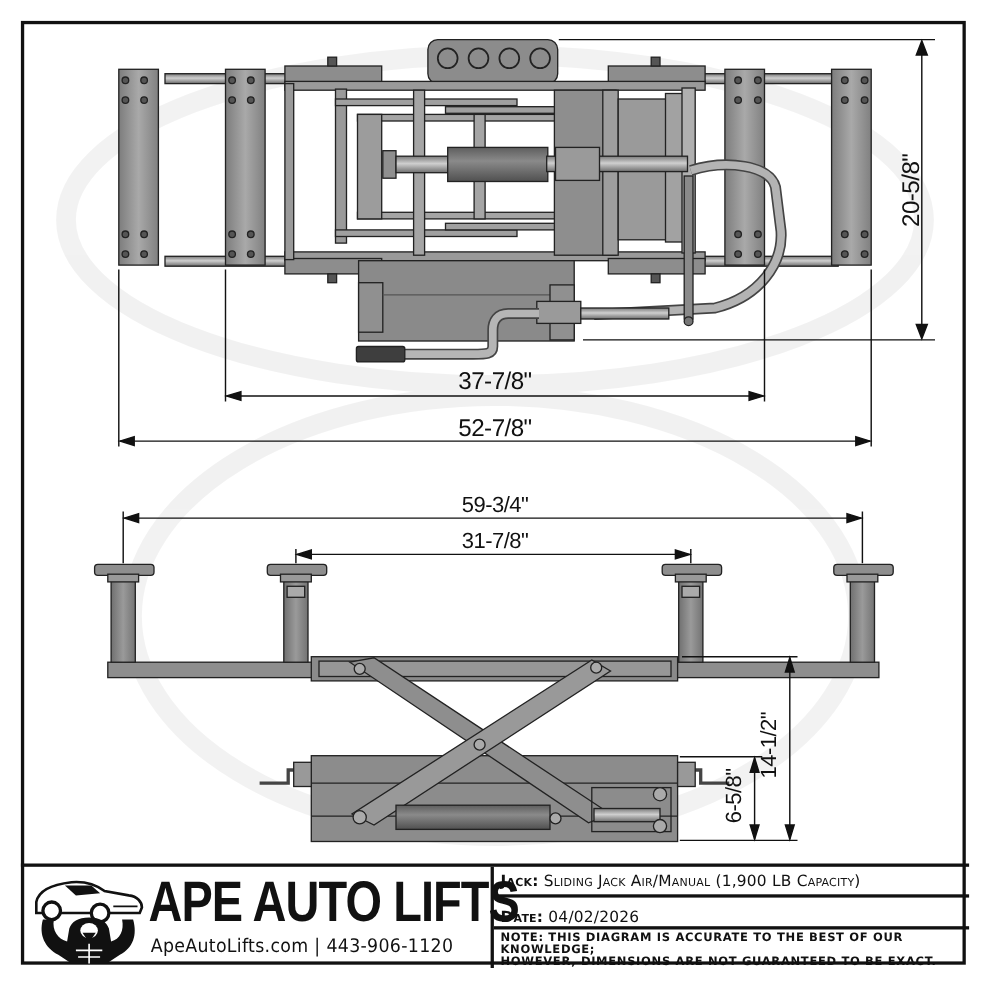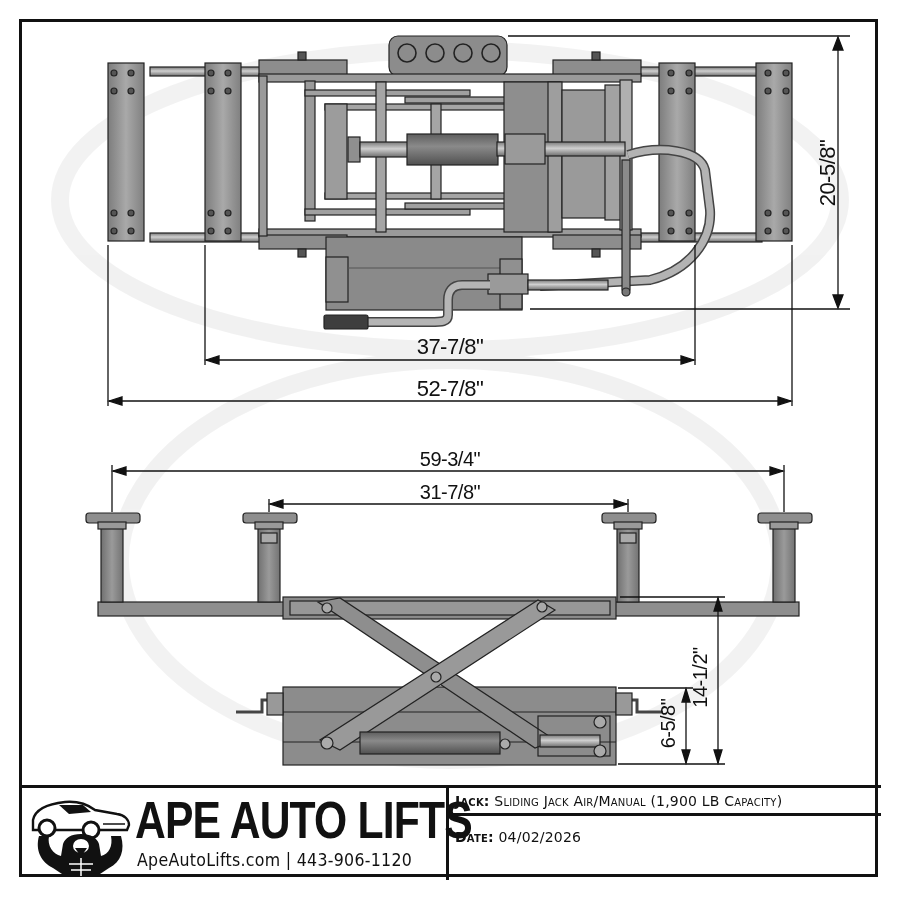--- a/index.html
+++ b/index.html
@@ -308,14 +308,20 @@
     <div class="wordmark">APE AUTO LIFTS</div>
     <div class="contact"><span>ApeAutoLifts.com</span> <span>|</span> <span>443-906-1120</span></div>
   </div>
   <div class="info">
     <div class="row name">
       <div class="cell"><b>Jack:</b> <span>Sliding Jack Air/Manual (1,900 LB Capacity)</span></div>
     </div>
     <div class="row model">
       <div class="cell date-cell"><b>Date:</b>&nbsp;<span>04/02/2026</span></div>
     </div>
+    <div class="row note">
+      <div class="cell">
+          <div>Note: This diagram is accurate to the best of our knowledge;</div>
+          <div>however, dimensions are not guaranteed to be exact.</div>
+        </div>
+    </div>
   </div>
 </div>
 
 </body></html>

